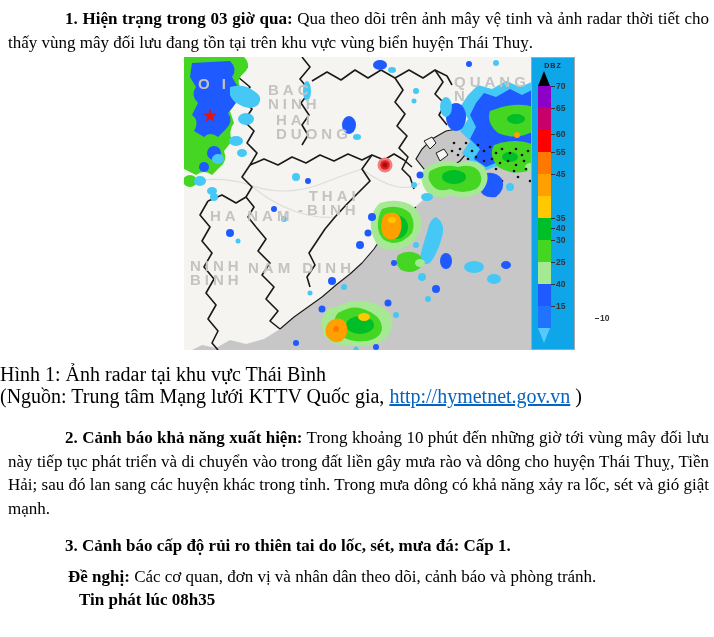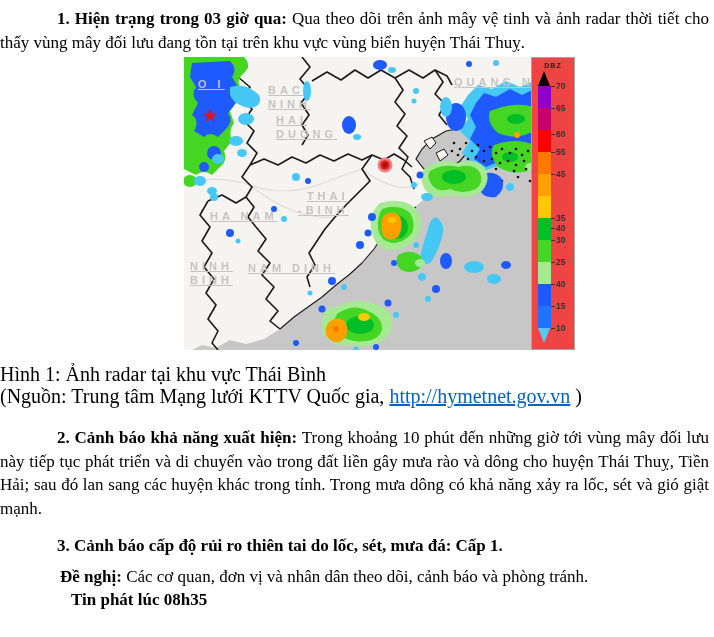--- a/index.html
+++ b/index.html
@@ -1,27 +1,27 @@
 <!DOCTYPE html>
 <html style="--sea: #C7C7C7; --land: #F5F4F1; --border: #1A1A1A; --maplabel: #C3C3C3; --river: #DCDCDC; --weak: #45C8F5; --c10: #2073FF; --c15: #1E5AFF; --c20: #A5E992; --c25: #44D622; --c30: #00BE28; --c35: #FFC800; --c40: #FFA000; --c45: #FF7800; --c55: #FF0000; --c60: #C80069; --c65: #8C00C8; --underflow: #55C8FF; --overflow: #000000; --link: #0563C1; --site_outer: #F08080; --site_mid: #E62020; --site_core: #A81010; --star: #E01414;"><head>
 <meta charset="utf-8">
 <style>
   html,body{margin:0;padding:0;background:#fff;}
   body{width:714px;height:637px;overflow:hidden;font-family:"Liberation Serif",serif;color:#000;}
-  .para{margin:0;padding:0 5px 0 0;font-size:17px;line-height:23.5px;text-align:justify;text-indent:57px;}
+  .para{margin:0;padding:0 5px 0 8px;font-size:17px;line-height:23.5px;text-align:justify;text-indent:57px;}
   .center{margin:0;text-align:left;text-indent:0;font-size:20px;line-height:22px;}
   a{color:var(--link);text-decoration:underline;cursor:pointer;}
   
   .figure{position:relative;width:391px;height:293px;margin:3px 0 0 184px;}
   .map-wrap{position:absolute;left:0;top:0;width:350px;height:293px;}
   .map-wrap svg{display:block;}
   .map-labels{position:absolute;left:0;top:0;width:350px;height:293px;pointer-events:none;}
-  .map-label{position:absolute;font-family:"Liberation Sans",sans-serif;font-size:11px;font-weight:bold;
-             color:var(--maplabel);letter-spacing:4px;white-space:pre-line;line-height:14px;text-decoration:underline;}
-  .scale-box{position:absolute;right:0;top:0;width:40px;height:293px;background:#ef4444;
+  .map-label{position:absolute;font-family:"Liberation Sans",sans-serif;font-size:15px;font-weight:bold;
+             color:var(--maplabel);letter-spacing:4px;white-space:pre-line;line-height:14px;}
+  .scale-box{position:absolute;right:0;top:0;width:40px;height:293px;background:#0ea5e9;
              border:1px solid #a6a6a6;box-sizing:border-box;font-family:"Liberation Sans",sans-serif;padding-left:42px;}
   .dbz-title{position:absolute;top:4px;left:0;right:0;text-align:center;font-size:7px;font-weight:bold;color:#222;letter-spacing:1px;}
   .bands{position:absolute;left:6px;top:28px;width:13px;height:242px;display:flex;flex-direction:column;}
   .band{flex:1;}
   .arrow-up{position:absolute;left:6px;top:13px;width:0;height:0;
             border-left:6.5px solid transparent;border-right:6.5px solid transparent;border-bottom:15px solid var(--overflow);}
   .arrow-down{position:absolute;left:6px;top:270px;width:0;height:0;
             border-left:6.5px solid transparent;border-right:6.5px solid transparent;border-top:15px solid var(--underflow);}
   .tick{position:absolute;left:24px;font-size:8.5px;font-weight:bold;color:#333;transform:translateY(-50%);}
   .tick::before{content:"";position:absolute;left:-5px;top:50%;width:4px;height:1px;background:#333;}
@@ -241,21 +241,21 @@
         <div class="tick" style="top: 50px;">65</div>
         <div class="tick" style="top: 76px;">60</div>
         <div class="tick" style="top: 94px;">55</div>
         <div class="tick" style="top: 116px;">45</div>
         <div class="tick" style="top: 138px; margin-top: 32px;">40</div>
         <div class="tick" style="top: 160px;">35</div>
         <div class="tick" style="top: 182px;">30</div>
         <div class="tick" style="top: 204px;">25</div>
         <div class="tick" style="top: 226px;">40</div>
         <div class="tick" style="top: 248px;">15</div>
-        <div class="tick" style="top: 270px;">10</div>
+        <div class="tick" style="top: 260px; margin-left: 44px;">10</div>
       </div>
   </div>
 </div>
 
 <p class="center" style="margin-top:13px">Hình 1: Ảnh radar tại khu vực Thái Bình</p>
 <p class="center"><span>(Nguồn: Trung tâm Mạng lưới KTTV Quốc gia, </span><a href="#">http://hymetnet.gov.vn</a><span> )</span></p>
 
 <p class="para" style="margin-top:19px"><b>2. Cảnh báo khả năng xuất hiện:</b><span> Trong khoảng 10 phút đến những giờ tới vùng mây đối lưu này tiếp tục phát triển và di chuyển vào trong đất liền gây mưa rào và dông cho huyện Thái Thuỵ, Tiền Hải; sau đó lan sang các huyện khác trong tỉnh. Trong mưa dông có khả năng xảy ra lốc, sét và gió giật mạnh.</span></p>
 
 <p class="para" style="margin-top:14px;text-align:left"><b>3. Cảnh báo cấp độ rủi ro thiên tai do lốc, sét, mưa đá: Cấp 1.</b></p>

